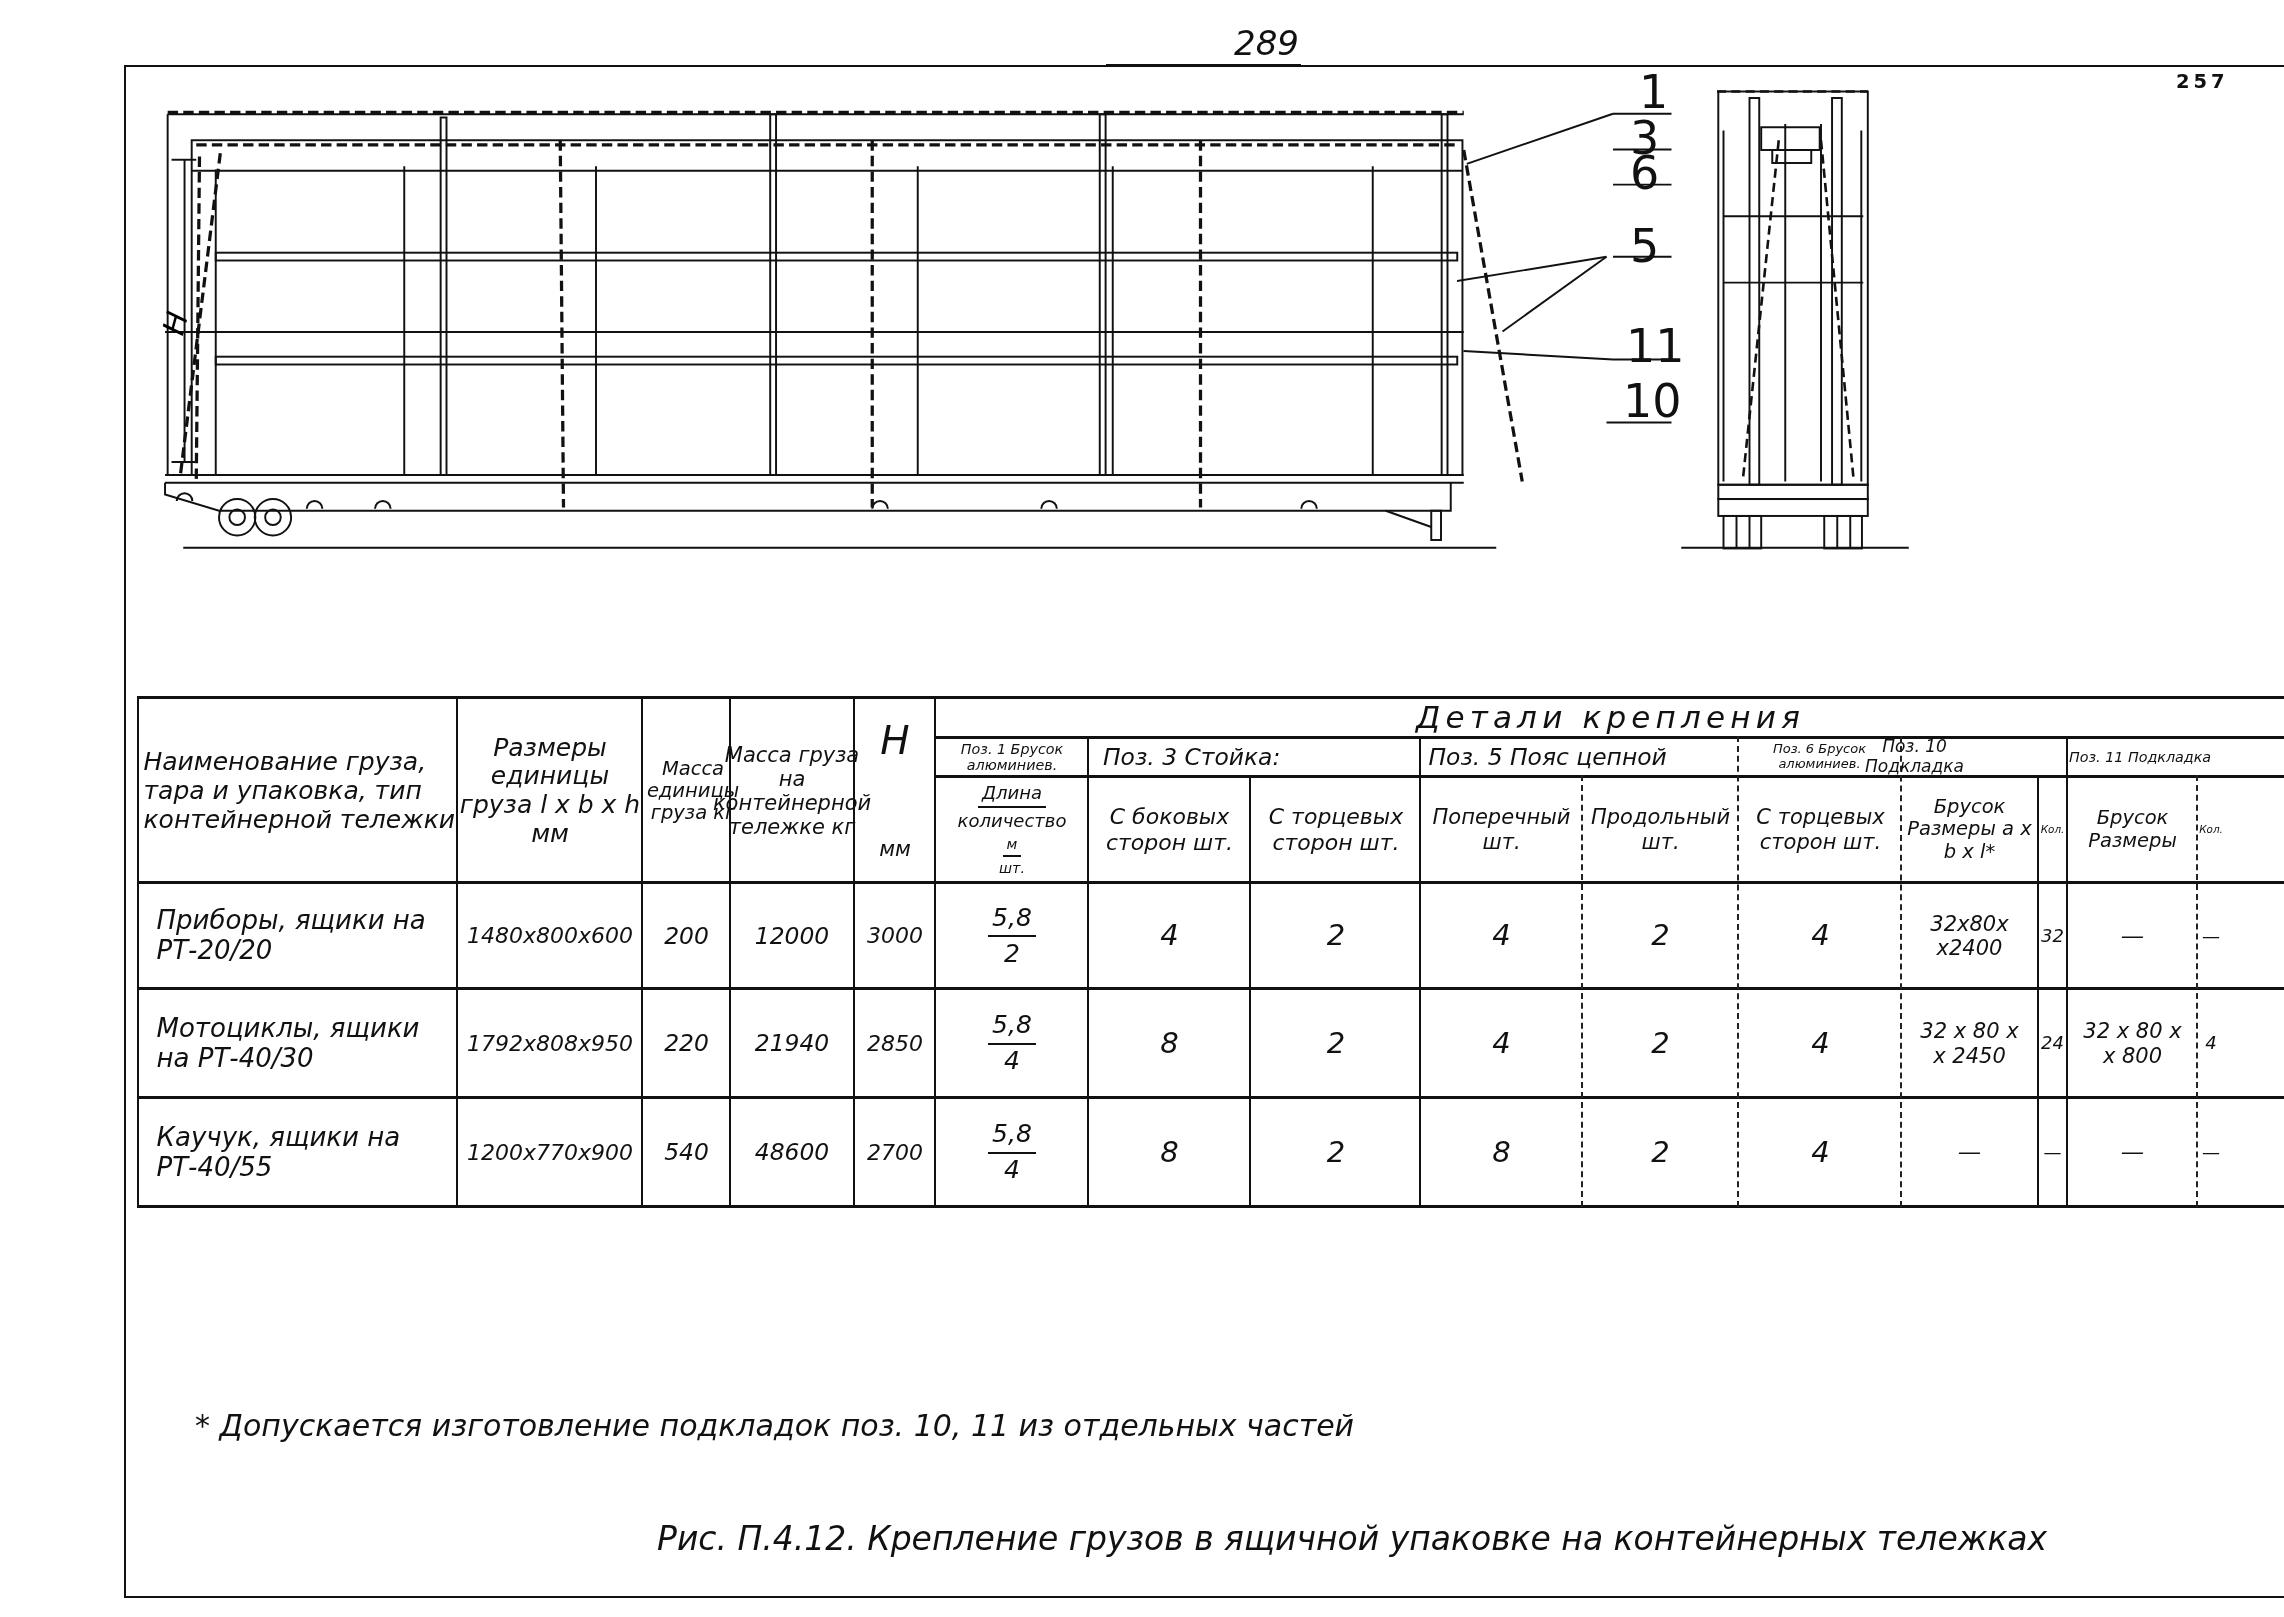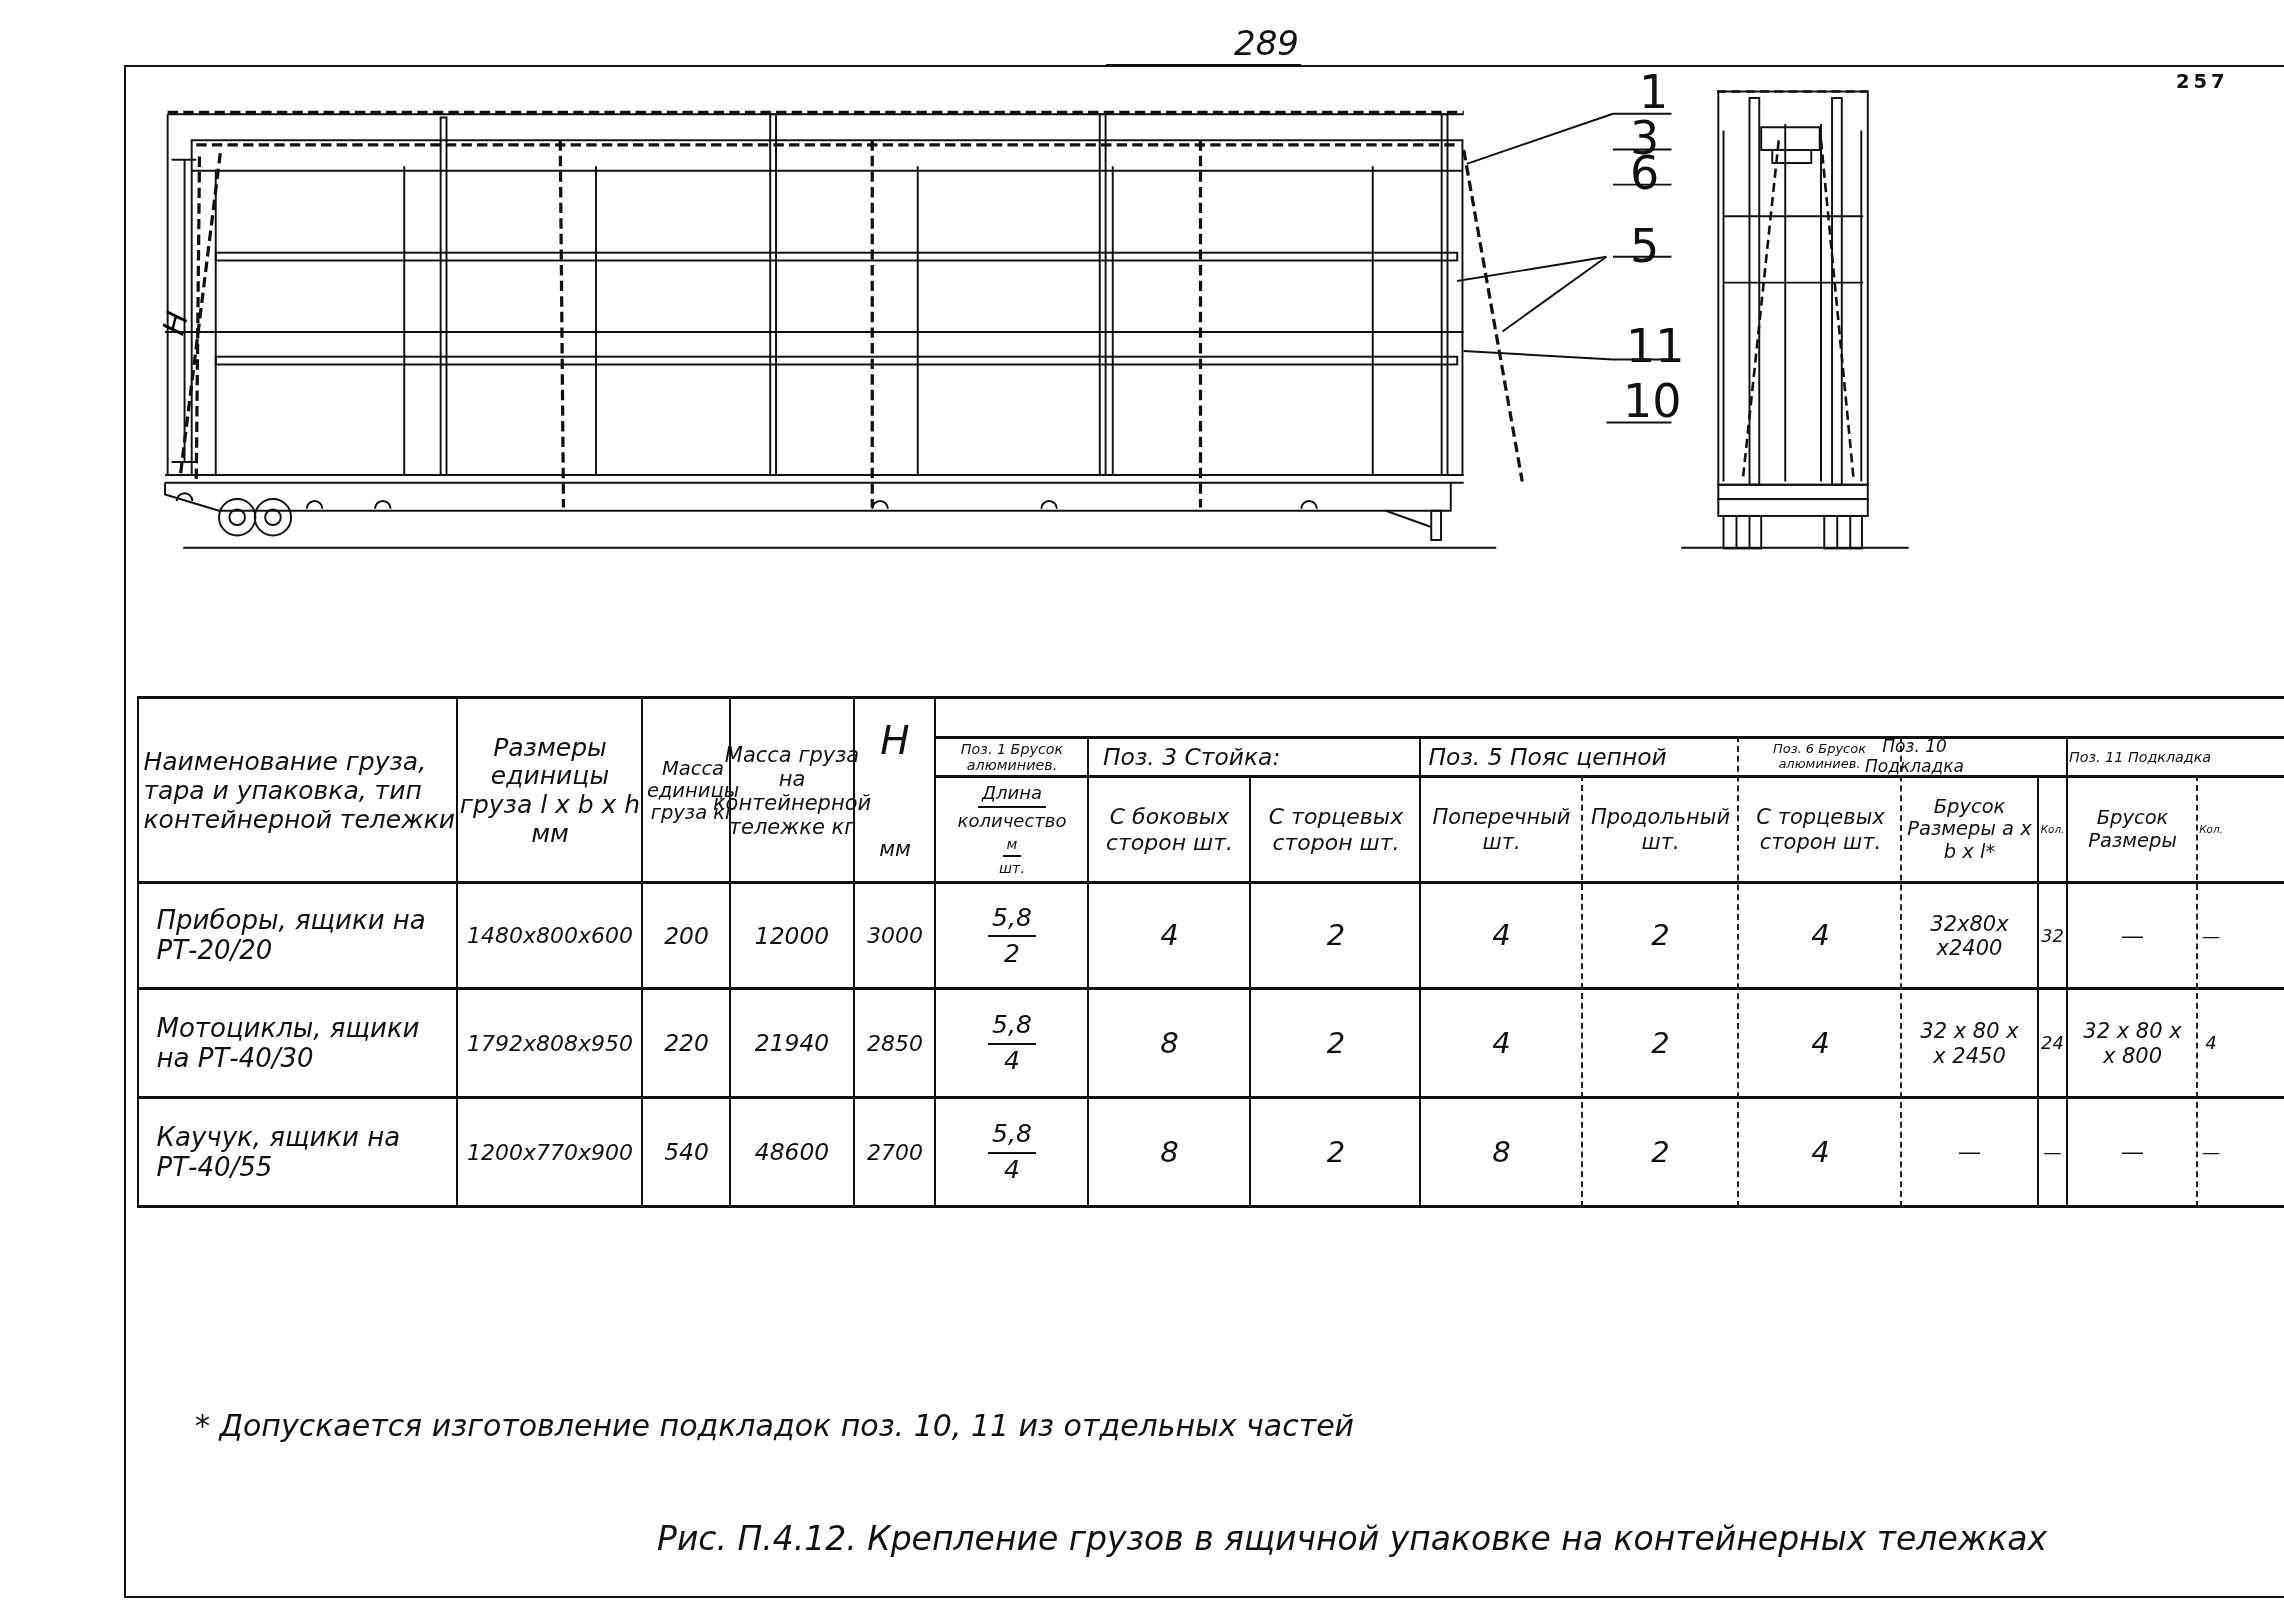--- a/index.html
+++ b/index.html
@@ -173,20 +173,21 @@
   <div class="vline" style="left:1900px;top:79px;height:432px"></div>
   <div class="vline" style="left:1929px;top:40px;height:471px"></div>
   <div class="vdash" style="left:2059px;top:79px;height:432px"></div>
 
   <div class="cell" style="left:6.5px;top:5.2px;width:312px;height:180px;font-size:25px;justify-content:flex-start;text-align:left">Наименование груза, тара и упаковка, тип контейнерной тележки</div>
   <div class="cell" style="left:322px;top:5.2px;width:182px;height:180px;font-size:25px">Размеры единицы груза l x b x h мм</div>
   <div class="cell" style="left:507px;top:5.2px;width:98px;height:180px;font-size:19.5px">Масса единицы груза кг</div>
   <div class="cell" style="left:595px;top:5.2px;width:120px;height:180px;font-size:21px">Масса груза на контейнерной тележке кг</div>
   <div class="cell" style="left:719px;top:13px;width:78px;height:65px;font-size:39px">H</div>
   <div class="cell" style="left:719px;top:130px;width:78px;height:46px;font-size:21px">мм</div>
+  <div class="cell" style="left:800px;top:2.6px;width:1347px;height:38px;font-size:31px;letter-spacing:5.2px">Детали крепления</div>
   <div class="cell" style="left:800px;top:43px;width:150px;height:36px;font-size:14.3px">Поз. 1 Брусок алюминиев.</div>
   <div class="cell" style="left:953px;top:43px;width:329px;height:36px;font-size:23.4px;justify-content:flex-start;padding-left:13px">Поз. 3 Стойка:</div>
   <div class="cell" style="left:1285px;top:43px;width:316px;height:36px;font-size:23.4px;justify-content:flex-start;padding-left:6.5px">Поз. 5 Пояс цепной</div>
   <div class="cell" style="left:1603px;top:43px;width:159px;height:36px;font-size:13px">Поз. 6 Брусок алюминиев.</div>
   <div class="cell" style="left:1696px;top:43px;width:163px;height:36px;font-size:17px">Поз. 10 Подкладка</div>
   <div class="cell" style="left:1932px;top:43px;width:215px;height:36px;font-size:14.3px;justify-content:flex-start">Поз. 11 Подкладка</div>
 
   <div class="cell" style="left:800px;top:83px;width:150px;height:101px;font-size:18px">
     <div style="display:flex;flex-direction:column;align-items:center;gap:5px">
       <span class="frac">

